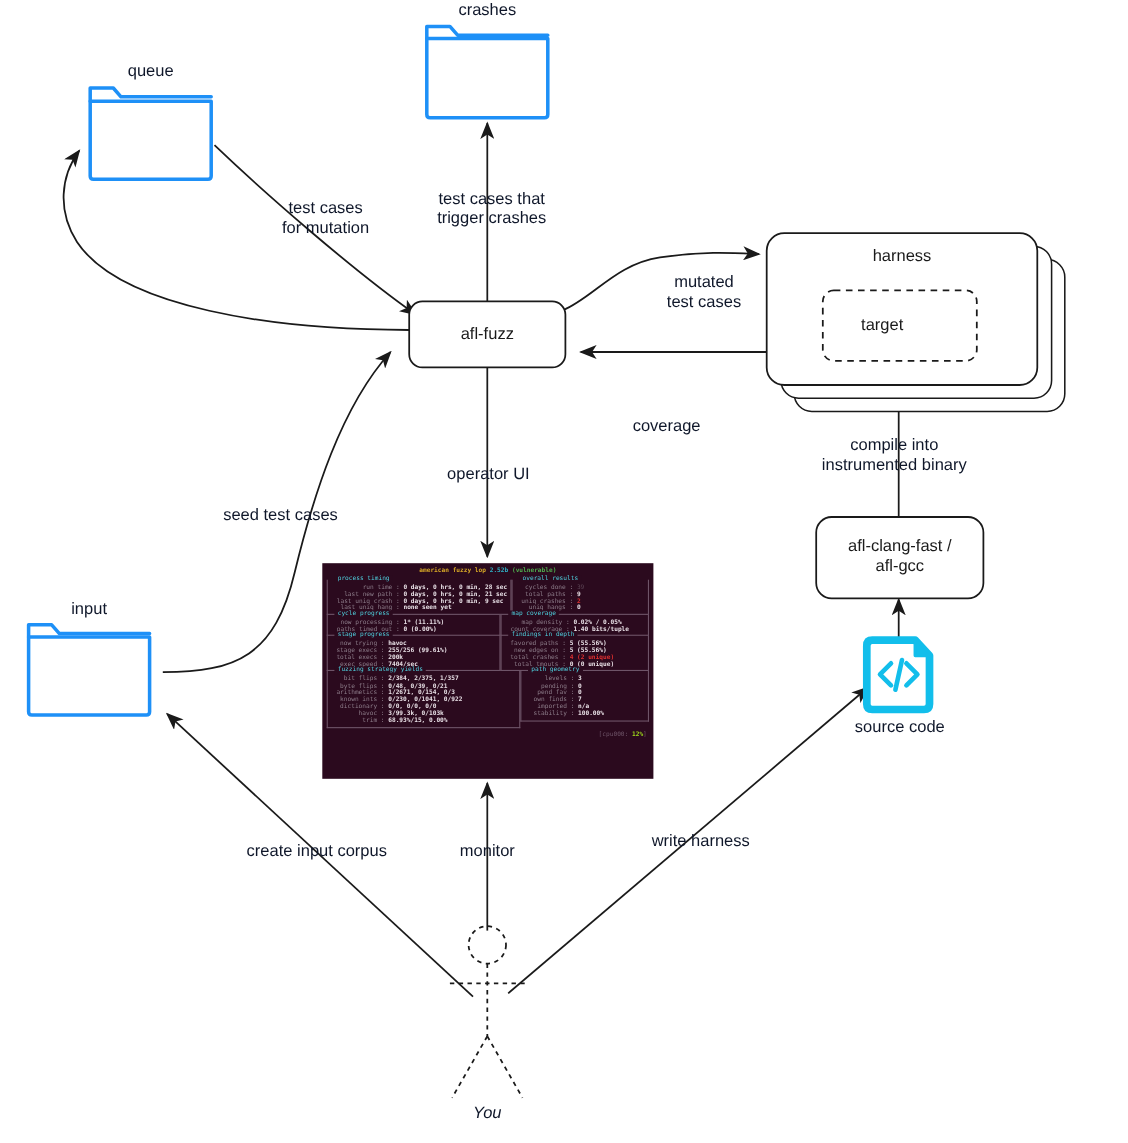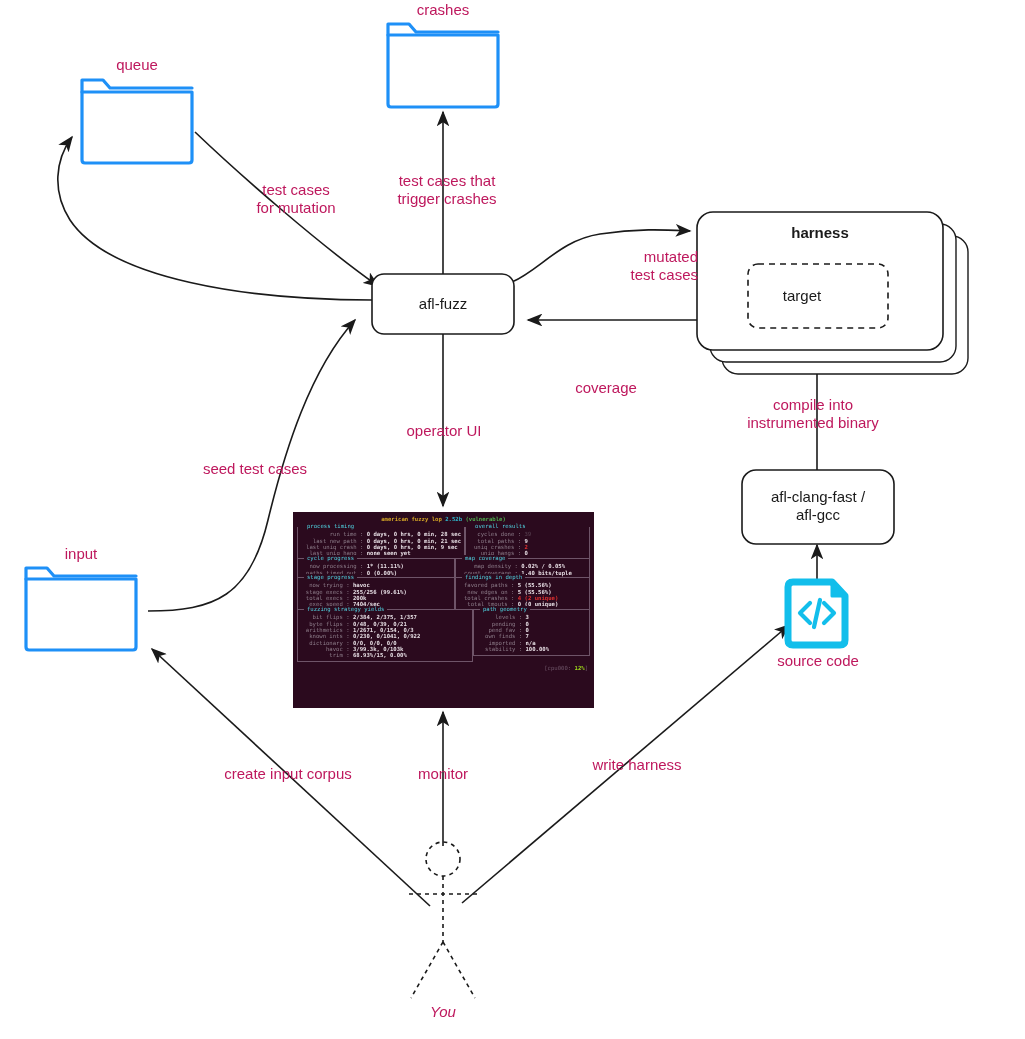--- a/index.html
+++ b/index.html
@@ -1,20 +1,20 @@
 <!DOCTYPE html>
 <html><head>
 <meta charset="utf-8">
 <style>
   html,body{margin:0;padding:0;background:#ffffff;}
   body{width:1025px;height:1039px;position:relative;overflow:hidden;
        font-family:"Liberation Sans",sans-serif;color:#1a1a1a;}
   #stage{position:absolute;inset:0;width:1025px;height:1039px;}
   svg.layer{position:absolute;left:0;top:0;width:1025px;height:1039px;overflow:visible;}
-  .lbl{position:absolute;font-size:15px;line-height:18px;color:#be185d;text-align:center;
+  .lbl{position:absolute;font-size:15px;line-height:18px;color:#0f172a;text-align:center;
        white-space:pre;}
   .nodetext{position:absolute;font-size:15px;line-height:18px;text-align:center;color:#1a1a1a;
        white-space:pre;}
   
   #term{position:absolute;left:293px;top:512px;width:301px;height:196px;
         background:#2b0a1e;font-family:"DejaVu Sans Mono","Liberation Mono",monospace;
         font-size:5.6px;line-height:6.35px;overflow:hidden;}
   #term .ttl{text-align:center;padding-top:4px;font-weight:bold;}
   .c-y{color:#d7a827;} .c-c{color:#2fb3c8;} .c-g{color:#4fae4f;}
   .c-hdr{color:#4fd2e0;} .c-lbl{color:#8d7d8a;} .c-val{color:#e8e0e6;font-weight:bold;}
@@ -106,32 +106,32 @@
       <path d="M824,603 L834,613 L824,623" fill="none" stroke="#12BEEB" stroke-width="4.2" stroke-linecap="round" stroke-linejoin="round"></path>
       <path d="M820,600 L814,627" fill="none" stroke="#12BEEB" stroke-width="4.2" stroke-linecap="round"></path>
     </g>
   </svg>
 
   <div class="lbl" style="left:82px;top:56px;width:110px;">queue</div>
   <div class="lbl" style="left:388px;top:1px;width:110px;">crashes</div>
   <div class="lbl" style="left:26px;top:545px;width:110px;">input</div>
 
   <div class="nodetext" style="left:372px;top:295px;width:142px;">afl-fuzz</div>
-  <div class="nodetext" style="left:697px;top:224px;width:246px;font-weight:bold;">harness</div>
+  <div class="nodetext" style="left:697px;top:224px;width:246px;">harness</div>
   <div class="nodetext" style="left:732px;top:287px;width:140px;">target</div>
   <div class="nodetext" style="left:742px;top:488px;width:152px;">afl-clang-fast /
 afl-gcc</div>
   <div class="lbl" style="left:762px;top:652px;width:112px;">source code</div>
   <div class="lbl" style="left:403px;top:1003px;width:80px;font-style:italic;">You</div>
 
   <div class="lbl" style="left:236px;top:181px;width:120px;">test cases
 for mutation</div>
   <div class="lbl" style="left:382px;top:172px;width:130px;">test cases that
 trigger crashes</div>
-  <div class="lbl" style="left:582px;top:248px;width:116px;text-align:right;">mutated
+  <div class="lbl" style="left:582px;top:248px;width:116px;">mutated
 test cases</div>
   <div class="lbl" style="left:550px;top:331px;width:112px;margin-top:48px;">coverage</div>
   <div class="lbl" style="left:388px;top:422px;width:112px;">operator UI</div>
   <div class="lbl" style="left:190px;top:460px;width:130px;">seed test cases</div>
   <div class="lbl" style="left:716px;top:396px;width:194px;">compile into
 instrumented binary</div>
   <div class="lbl" style="left:202px;top:765px;width:172px;">create input corpus</div>
   <div class="lbl" style="left:395px;top:765px;width:96px;">monitor</div>
   <div class="lbl" style="left:572px;top:756px;width:130px;">write harness</div>
 

